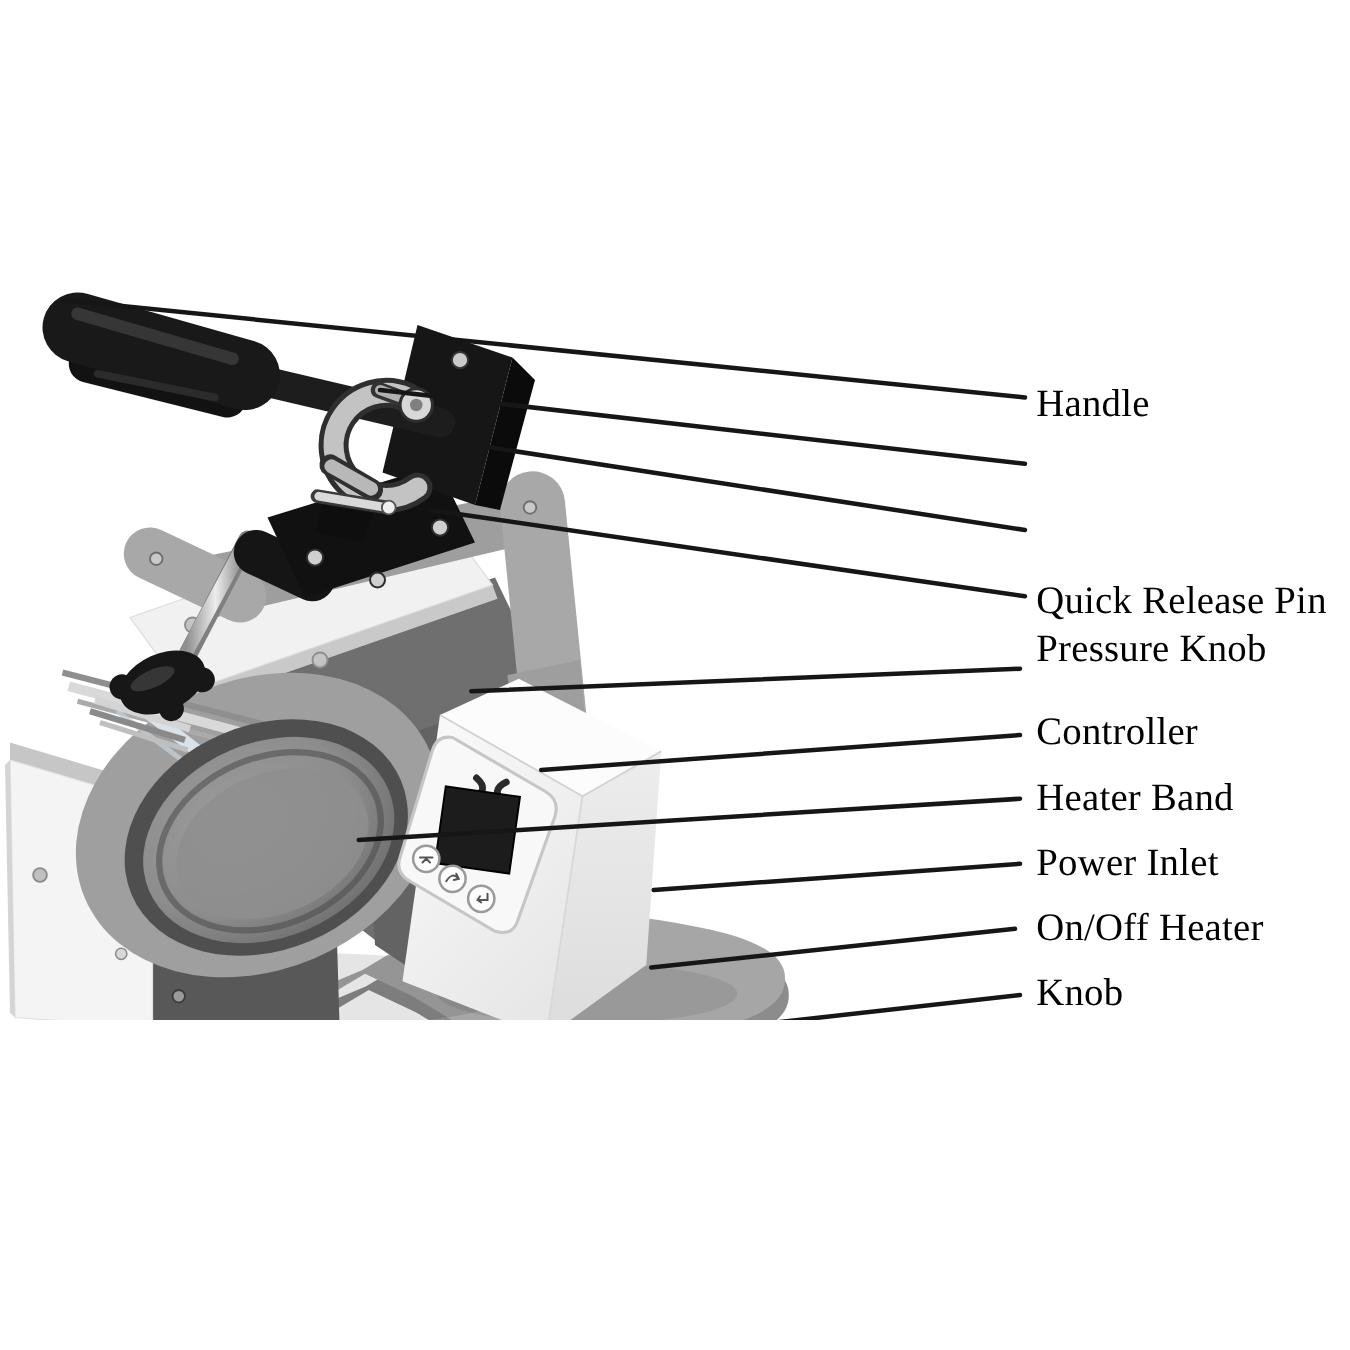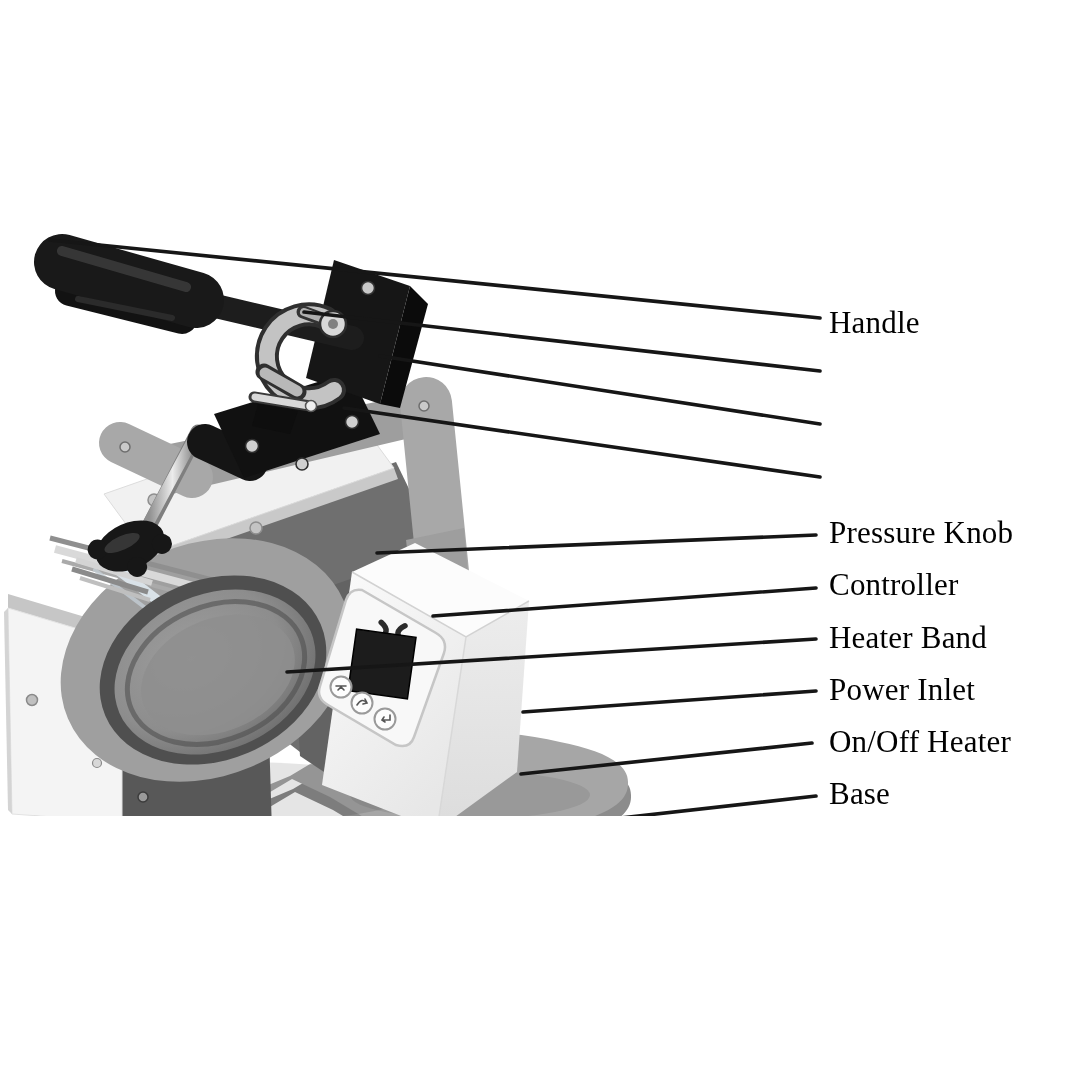--- a/index.html
+++ b/index.html
@@ -213,20 +213,21 @@
     <line x1="377" y1="553" x2="816" y2="535"></line>
     <line x1="433" y1="616" x2="816" y2="588"></line>
     <line x1="287" y1="672" x2="816" y2="639"></line>
     <line x1="523" y1="712" x2="816" y2="691"></line>
     <line x1="521" y1="774" x2="812" y2="743"></line>
     <line x1="443" y1="838" x2="816" y2="796"></line>
   </g>
 </svg>
 
   <div class="callout" style="top:323px">Handle</div>
-  <div class="callout" style="top:533px">Pressure Knob</div>
+  <div class="callout" style="top:480px">Quick Release Pin</div>
+  <div class="callout" style="top:519px">Pressure Knob</div>
   <div class="callout" style="top:585px">Controller</div>
   <div class="callout" style="top:638px">Heater Band</div>
   <div class="callout" style="top:690px">Power Inlet</div>
   <div class="callout" style="top:742px">On/Off Heater</div>
-  <div class="callout" style="top:794px">Base</div>
+  <div class="callout" style="top:794px">Knob</div>
 
 </div>
 
 </body></html>

